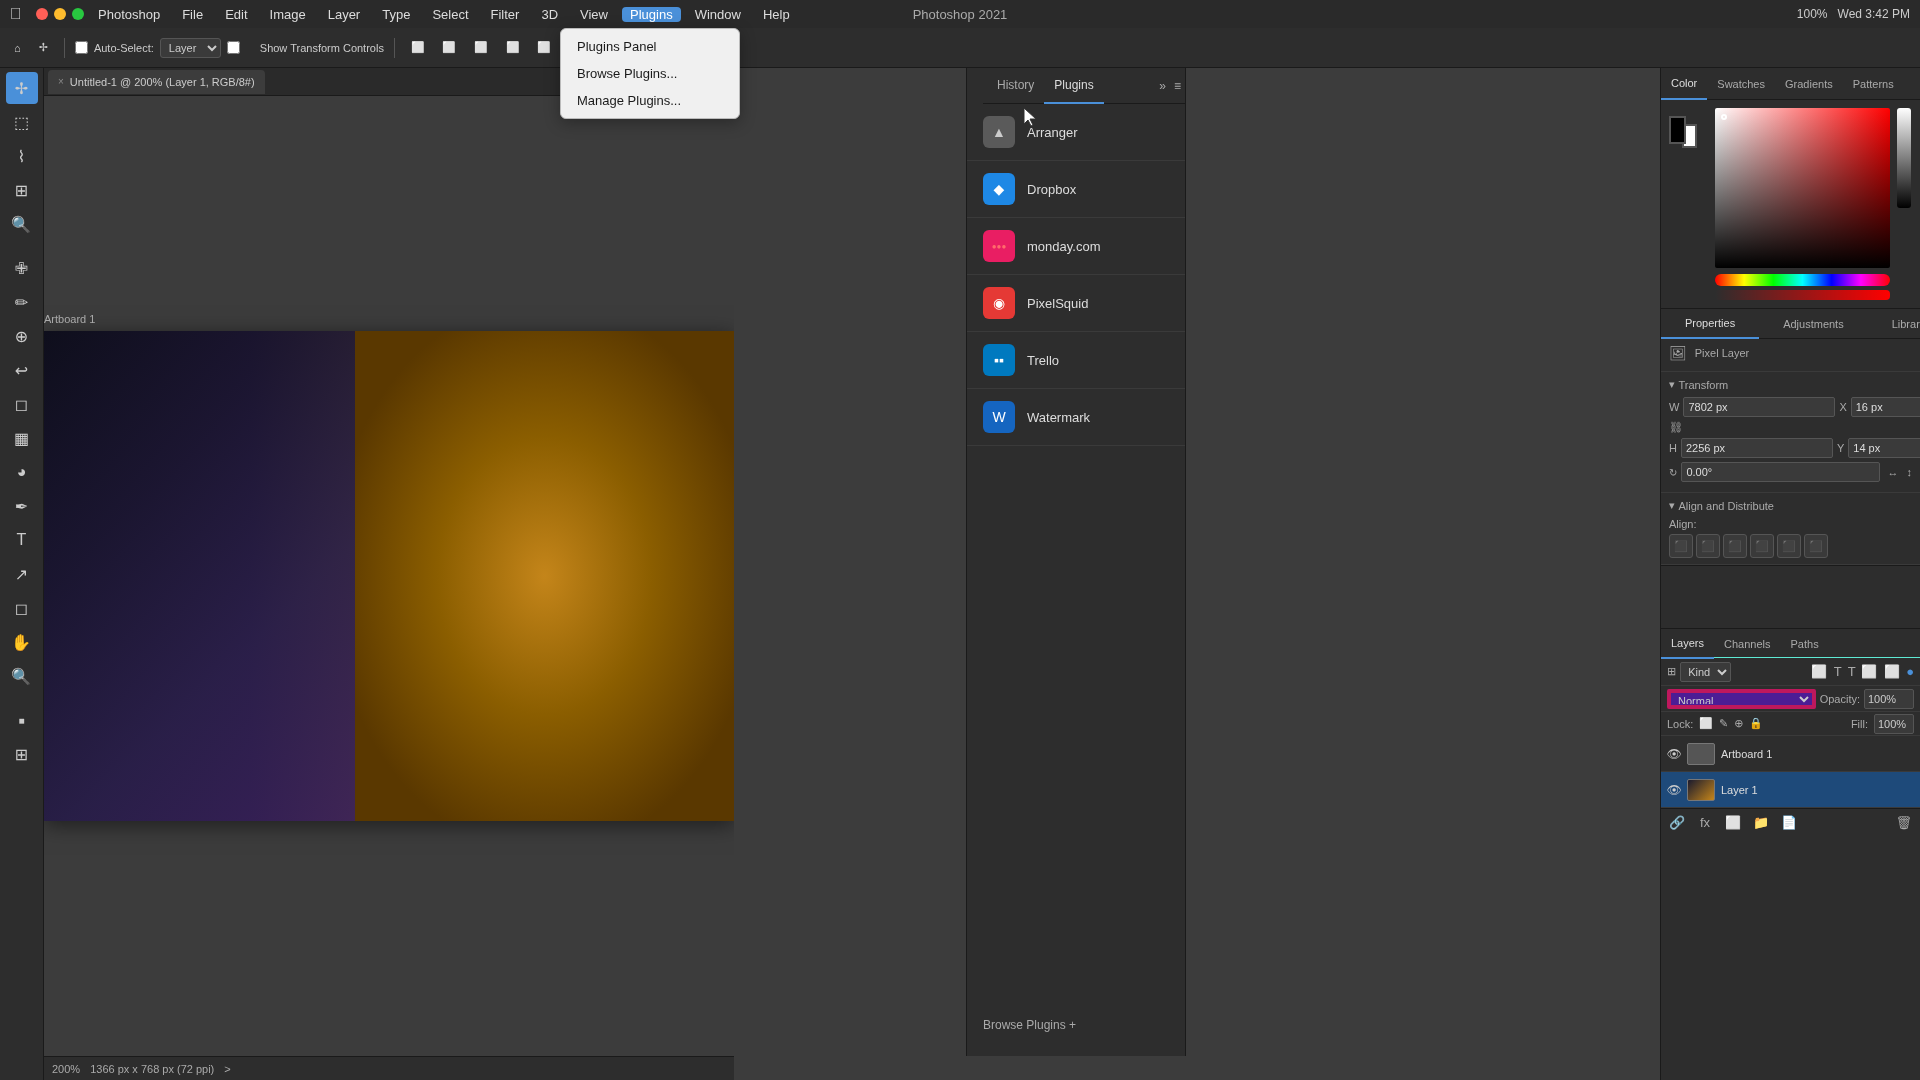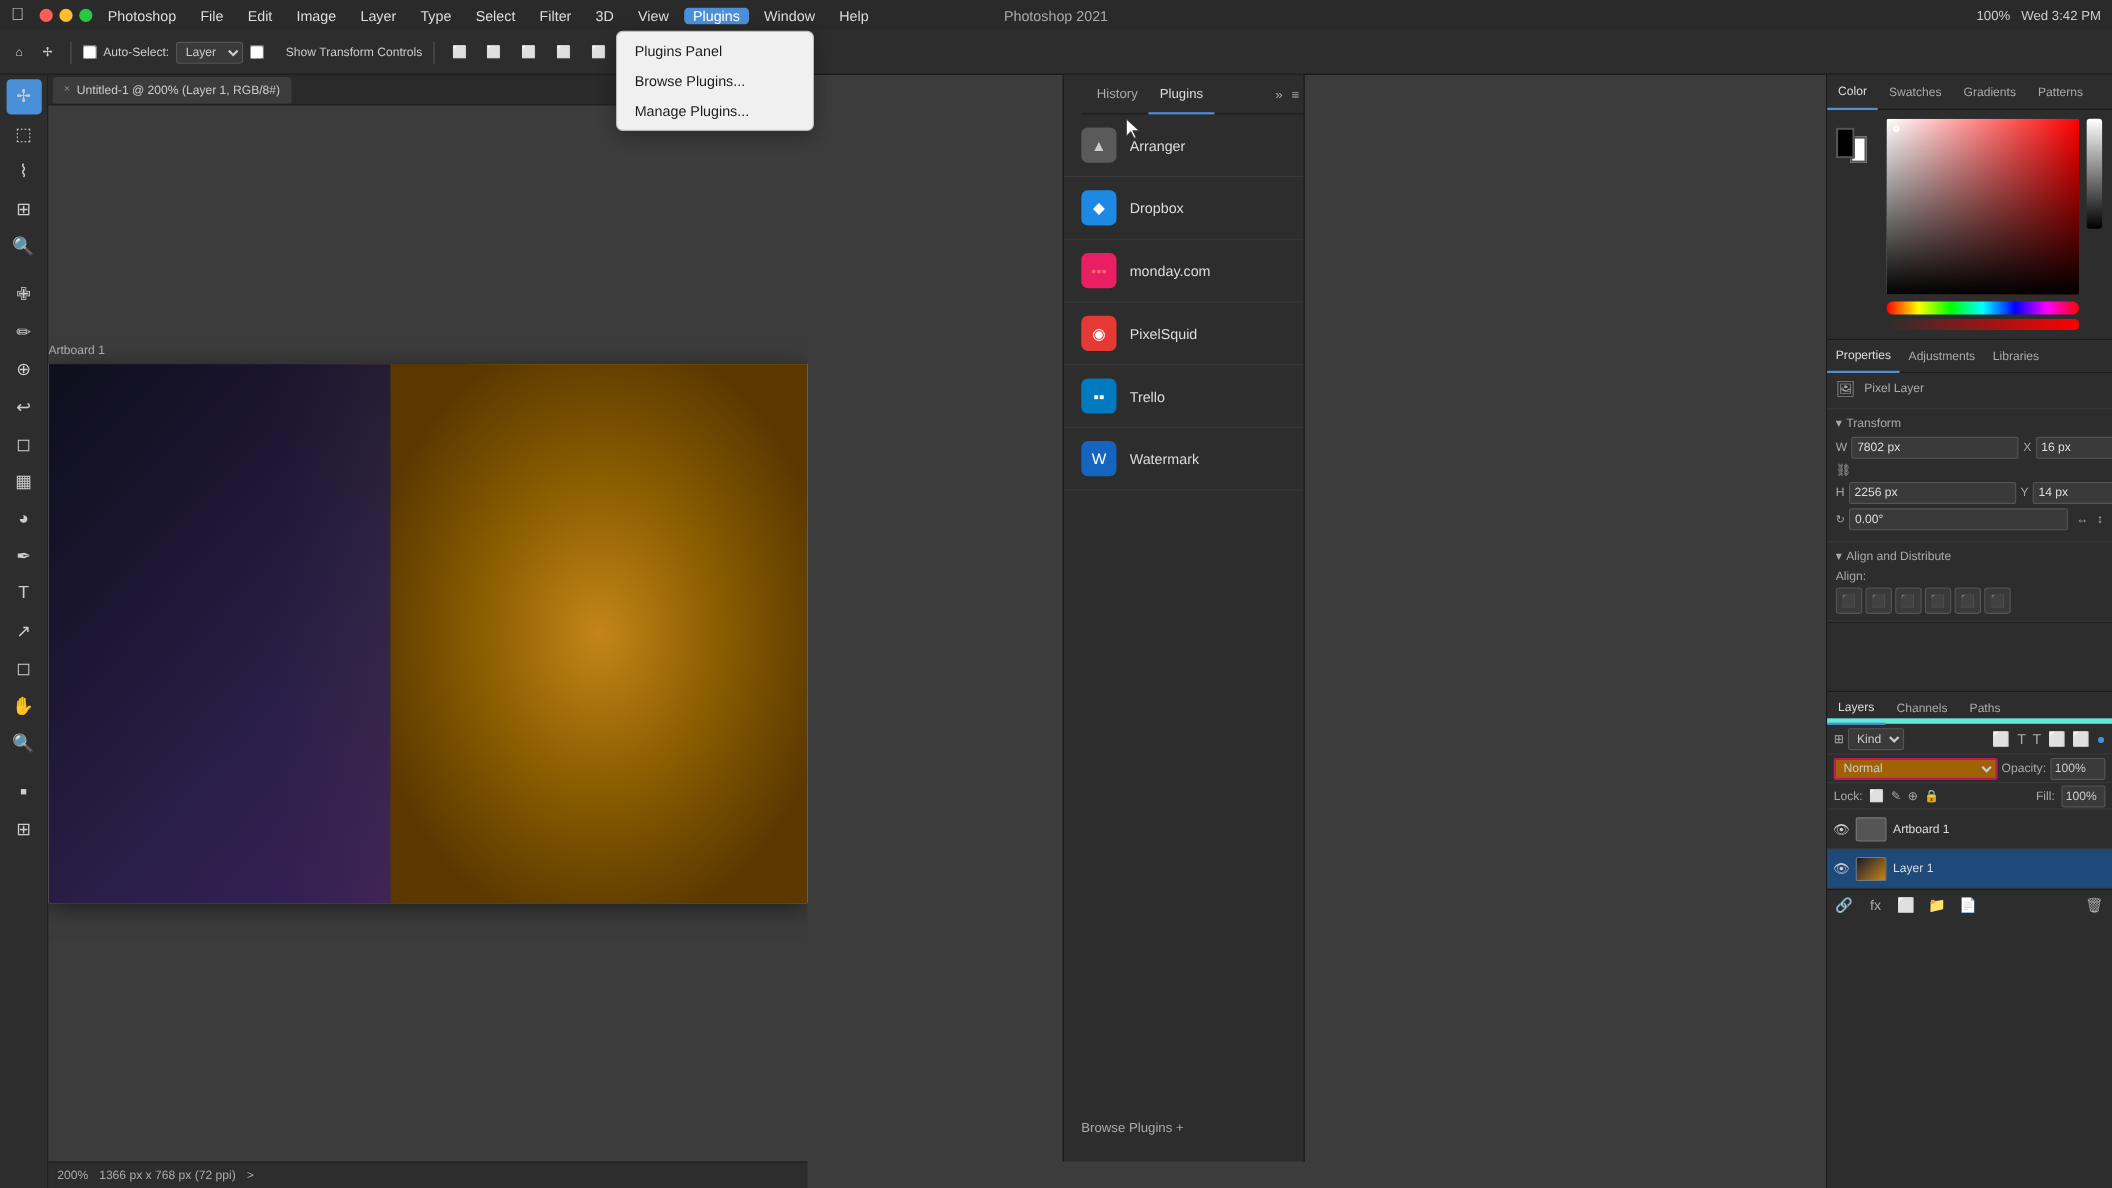--- a/index.html
+++ b/index.html
@@ -374,21 +374,21 @@
     
     #properties-panel {
       border-bottom: 1px solid #1a1a1a;
     }
     .prop-tab-row {
       display: flex;
       height: 30px;
       border-bottom: 1px solid #1a1a1a;
     }
     .prop-tab {
-      padding: 0 8px;
+      padding: 0 24px;
       height: 30px;
       display: flex;
       align-items: center;
       font-size: 11px;
       color: #aaa;
       cursor: pointer;
     }
     .prop-tab.active { color: #ddd; border-bottom: 2px solid #4a90d9; }
     .prop-section {
       padding: 6px 8px;
@@ -444,21 +444,21 @@
     
     #layers-panel {
       position: absolute;
       bottom: 0;
       left: 0;
       right: 0;
     }
     .layers-tab-row {
       display: flex;
       height: 30px;
-      border-bottom: 5px solid #5eead4;
+      border-bottom: 1px solid #5eead4;
       border-top: 1px solid #1a1a1a;
     }
     .layers-tab {
       padding: 0 10px;
       height: 30px;
       display: flex;
       align-items: center;
       font-size: 11px;
       color: #aaa;
       cursor: pointer;
@@ -483,22 +483,22 @@
     }
     .layers-blend-row {
       display: flex;
       align-items: center;
       height: 26px;
       padding: 0 6px;
       gap: 4px;
       border-bottom: 1px solid #3a3a3a;
     }
     .layers-blend-select {
-      background: #a16207;
-      border: 2px solid #be185d;
+      background: #4c1d95;
+      border: 4px solid #be185d;
       color: #ccc;
       font-size: 11px;
       padding: 1px 3px;
       border-radius: 2px;
       flex: 1;
       height: 20px;
     }
     .layers-opacity-label { font-size: 11px; color: #aaa; }
     .layers-opacity-input {
       width: 50px;

